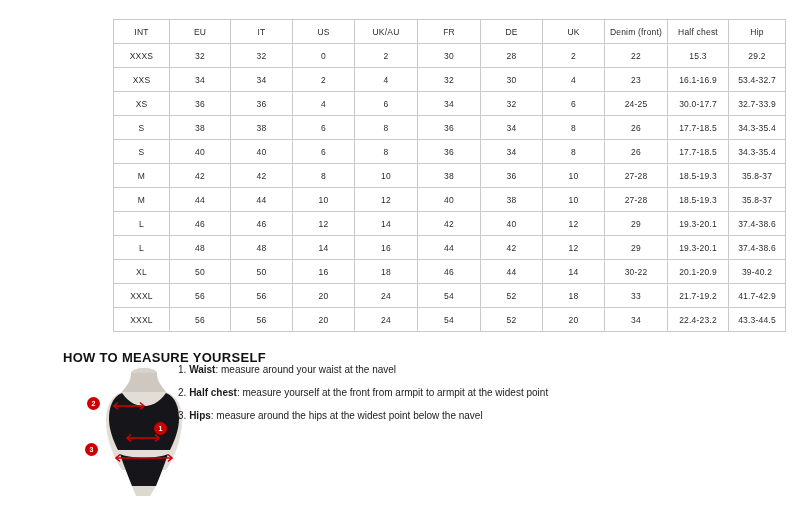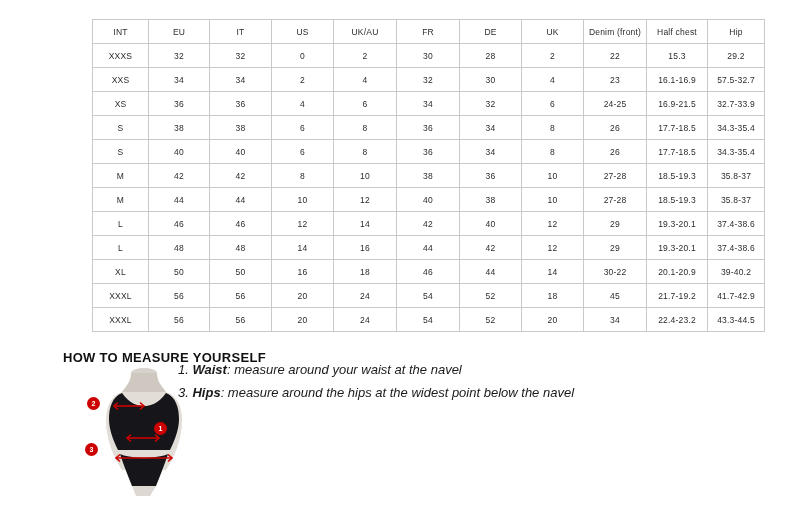--- a/index.html
+++ b/index.html
@@ -17,21 +17,21 @@
   }
   .page {
     position: relative;
     width: 798px;
     height: 519px;
     box-sizing: border-box;
   }
   
   .table-wrap {
     position: absolute;
-    left: 60px;
+    left: 81px;
     top: 19px;
     width: 672px;
     padding-left: 32px;
   }
   table.size-table {
     border-collapse: collapse;
     width: 672px;
     table-layout: fixed;
   }
   table.size-table td, table.size-table th {
@@ -81,24 +81,23 @@
     height: 130px;
   }
   .instructions {
     position: absolute;
     left: 178px;
     top: 364px;
     width: 420px;
   }
   .instructions p {
     margin: 0 0 12px 0;
-    font-size: 13px;
+    font-size: 10px;
     line-height: 11px;
     color: #1a1a1a;
-    font-style: italic;
   }
   .instructions b { font-weight: bold; }
 
   .badge {
     position: absolute;
     width: 13px;
     height: 13px;
     border-radius: 50%;
     background: #cc0000;
     color: #ffffff;
@@ -164,33 +163,33 @@
           <td>XXS</td>
           <td>34</td>
           <td>34</td>
           <td>2</td>
           <td>4</td>
           <td>32</td>
           <td>30</td>
           <td>4</td>
           <td>23</td>
           <td>16.1-16.9</td>
-          <td>57.5-32.7</td>
+          <td>53.4-32.7</td>
         </tr>
         <tr>
           <td>XS</td>
           <td>36</td>
           <td>36</td>
           <td>4</td>
           <td>6</td>
           <td>34</td>
           <td>32</td>
           <td>6</td>
           <td>24-25</td>
-          <td>16.9-21.5</td>
+          <td>30.0-17.7</td>
           <td>32.7-33.9</td>
         </tr>
         <tr>
           <td>S</td>
           <td>38</td>
           <td>38</td>
           <td>6</td>
           <td>8</td>
           <td>36</td>
           <td>34</td>
@@ -279,21 +278,21 @@
         </tr>
         <tr>
           <td>XXXL</td>
           <td>56</td>
           <td>56</td>
           <td>20</td>
           <td>24</td>
           <td>54</td>
           <td>52</td>
           <td>18</td>
-          <td>45</td>
+          <td>33</td>
           <td>21.7-19.2</td>
           <td>41.7-42.9</td>
         </tr>
         <tr>
           <td>XXXL</td>
           <td>56</td>
           <td>56</td>
           <td>20</td>
           <td>24</td>
           <td>54</td>
@@ -342,16 +341,17 @@
       </g>
     </svg>
   </div>
 
   <div class="badge b1">1</div>
   <div class="badge b2">2</div>
   <div class="badge b3">3</div>
 
   <div class="instructions">
     <p><span>1. </span><b>Waist</b><span>: measure around your waist at the navel</span></p>
+    <p><span>2. </span><b>Half chest</b><span>: measure yourself at the front from armpit to armpit at the widest point</span></p>
     <p><span>3. </span><b>Hips</b><span>: measure around the hips at the widest point below the navel</span></p>
   </div>
 
 </div>
 
 </body></html>

